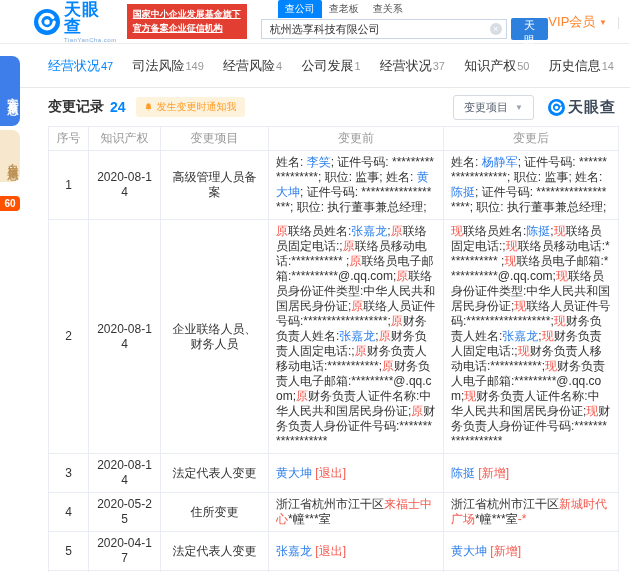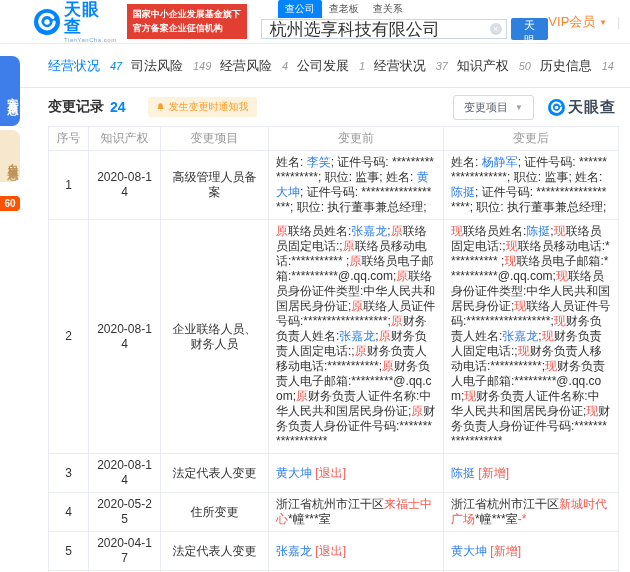--- a/index.html
+++ b/index.html
@@ -16,59 +16,59 @@
     font-family:"Liberation Sans","DejaVu Sans",sans-serif;color:#333;
   }
   
   .topbar{height:44px;display:flex;align-items:center;padding:0 10px 0 34px;border-bottom:1px solid #ececec;}
   .logo-wrap{display:flex;align-items:center;}
   .logo-icon{width:26px;height:26px;flex:0 0 auto;}
   .logo-texts{margin-left:4px;line-height:1;}
   .logo-name{color:var(--brand-blue);font-size:17px;font-weight:bold;letter-spacing:1px;}
   .logo-domain{color:#7aa6d8;font-size:6px;margin-top:2px;letter-spacing:.5px;}
   .gov-badge{background:var(--badge-red);color:#fff;font-size:9px;font-weight:bold;
-    padding:4px 6px;margin-left:10px;line-height:1.45;white-space:nowrap;}
+    padding:4px 6px;margin-left:10px;line-height:1.45;white-space:nowrap;text-decoration:underline;}
   .search-block{margin-left:14px;}
   .search-tabs{display:flex;align-items:flex-end;height:15px;margin-left:17px;}
   .search-tab{font-size:10px;color:#555;padding:2px 7px;cursor:pointer;}
   .search-tab.active{background:var(--brand-blue);color:#fff;border-radius:2px 2px 0 0;}
   .search-row{display:flex;align-items:center;}
   .search-input-wrap{position:relative;}
-  .search-input{width:246px;height:20px;border:1px solid #c9d6e8;font-size:17px;
+  .search-input{width:246px;height:20px;border:1px solid #c9d6e8;font-size:11px;
     padding:0 20px 0 8px;color:#333;outline:none;}
   .clear-icon{position:absolute;right:5px;top:4px;width:12px;height:12px;border-radius:50%;
     background:#d8dde3;color:#fff;font-size:9px;line-height:12px;text-align:center;cursor:pointer;}
   .search-btn{height:22px;margin-left:4px;background:var(--button-blue);color:#fff;border:none;
     font-size:11px;padding:0 12px;border-radius:2px;cursor:pointer;}
   .top-spacer{flex:1;}
   .vip{color:var(--orange);font-size:13px;white-space:nowrap;cursor:pointer;}
   .vip .caret{font-size:8px;vertical-align:1px;}
   .top-divider{color:#e0e0e0;margin-left:10px;font-size:12px;}
   
   .nav{height:44px;display:flex;align-items:center;justify-content:space-between;
     padding:0 16px 0 48px;border-bottom:1px solid #e8e8e8;}
   .nav-tab{font-size:13px;color:#333;cursor:pointer;white-space:nowrap;}
-  .nav-tab .cnt{font-size:11px;color:#999;margin-left:10px;font-style:italic;}
+  .nav-tab .cnt{font-size:11px;color:#999;margin-left:1px;}
   .nav-tab.active,.nav-tab.active .cnt{color:var(--brand-blue);}
   
   .side-tab{position:absolute;left:0;width:20px;text-align:center;z-index:5;cursor:pointer;
     writing-mode:vertical-rl;text-orientation:upright;letter-spacing:2px;font-size:11px;}
   .side-official{top:56px;height:70px;background:var(--sidebar-blue);color:#fff;
     border-radius:0 8px 8px 0;padding-top:4px;font-weight:bold;}
   .side-self{top:130px;height:52px;background:var(--sidebar-cream);color:var(--sidebar-cream-text);
     border-radius:0 8px 8px 0;padding-top:4px;font-weight:bold;}
   .side-badge{position:absolute;left:0;top:196px;width:20px;height:15px;z-index:6;
     background:var(--count-badge-orange);color:#fff;font-size:10px;font-weight:bold;
     line-height:15px;text-align:center;border-radius:0 4px 4px 0;}
   
   .section-head{display:flex;align-items:center;margin:7px 14px 7px 48px;height:24px;}
   .section-title{font-size:14px;font-weight:bold;color:#333;}
   .section-count{font-size:14px;font-weight:bold;color:var(--brand-blue);margin-left:6px;}
   .notify-badge{display:flex;align-items:center;background:var(--notify-bg);color:var(--notify-text);
-    font-size:10px;border-radius:3px;padding:3px 8px;margin-left:22px;cursor:pointer;}
+    font-size:10px;border-radius:3px;padding:3px 8px;margin-left:10px;cursor:pointer;}
   .notify-badge svg{margin-right:4px;}
   .head-spacer{flex:1;}
   .filter-btn{border:1px solid #d5d9e0;border-radius:3px;background:#fff;color:#596270;
     font-size:11px;padding:4px 10px;cursor:pointer;white-space:nowrap;}
   .filter-btn .caret{font-size:8px;color:#99a0ab;margin-left:4px;vertical-align:1px;}
   .watermark{display:flex;align-items:center;margin-left:14px;}
   .watermark .wm-text{font-size:15px;font-weight:bold;color:#3c4a5a;margin-left:3px;letter-spacing:1px;}
   
   table.change-table{border-collapse:collapse;table-layout:fixed;width:570px;margin-left:48px;}
   .change-table th,.change-table td{border:1px solid var(--border);font-size:12px;}

